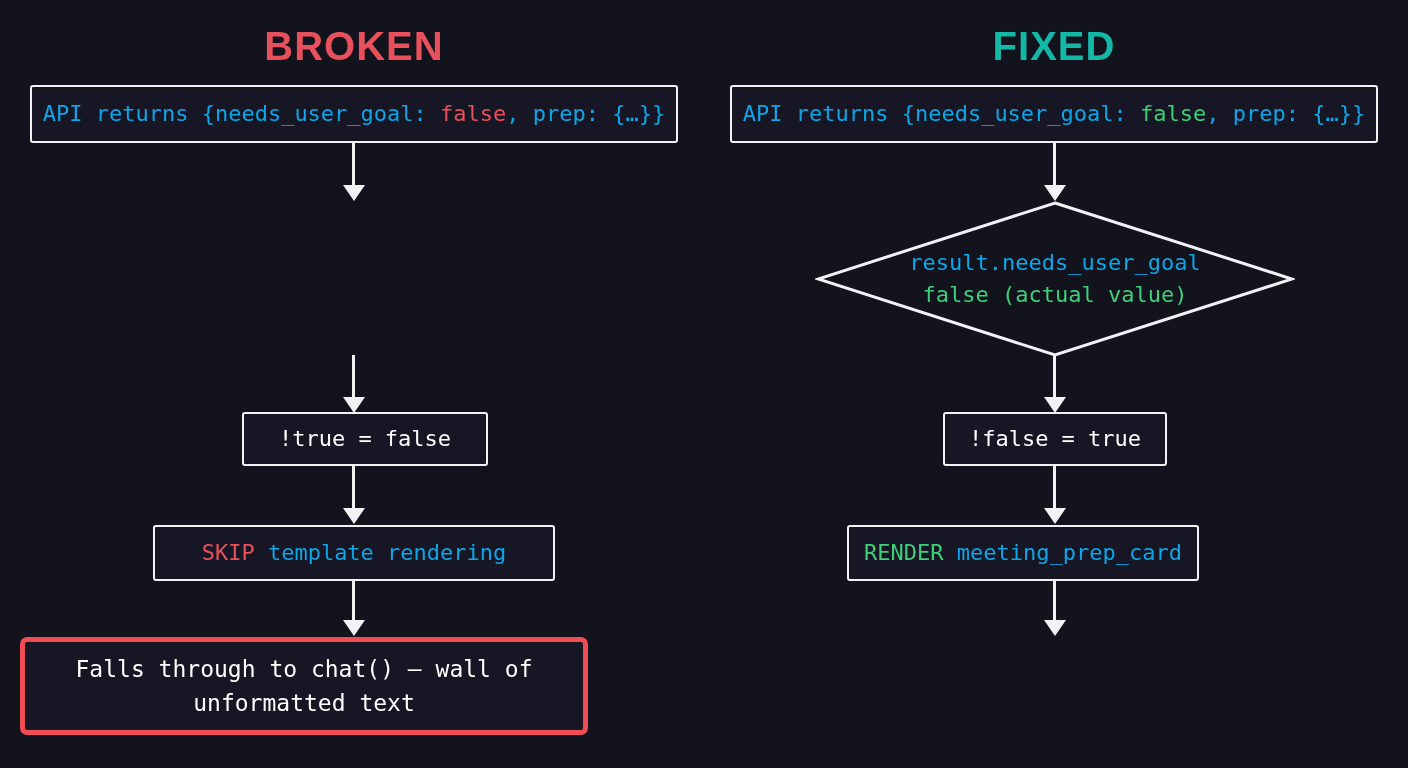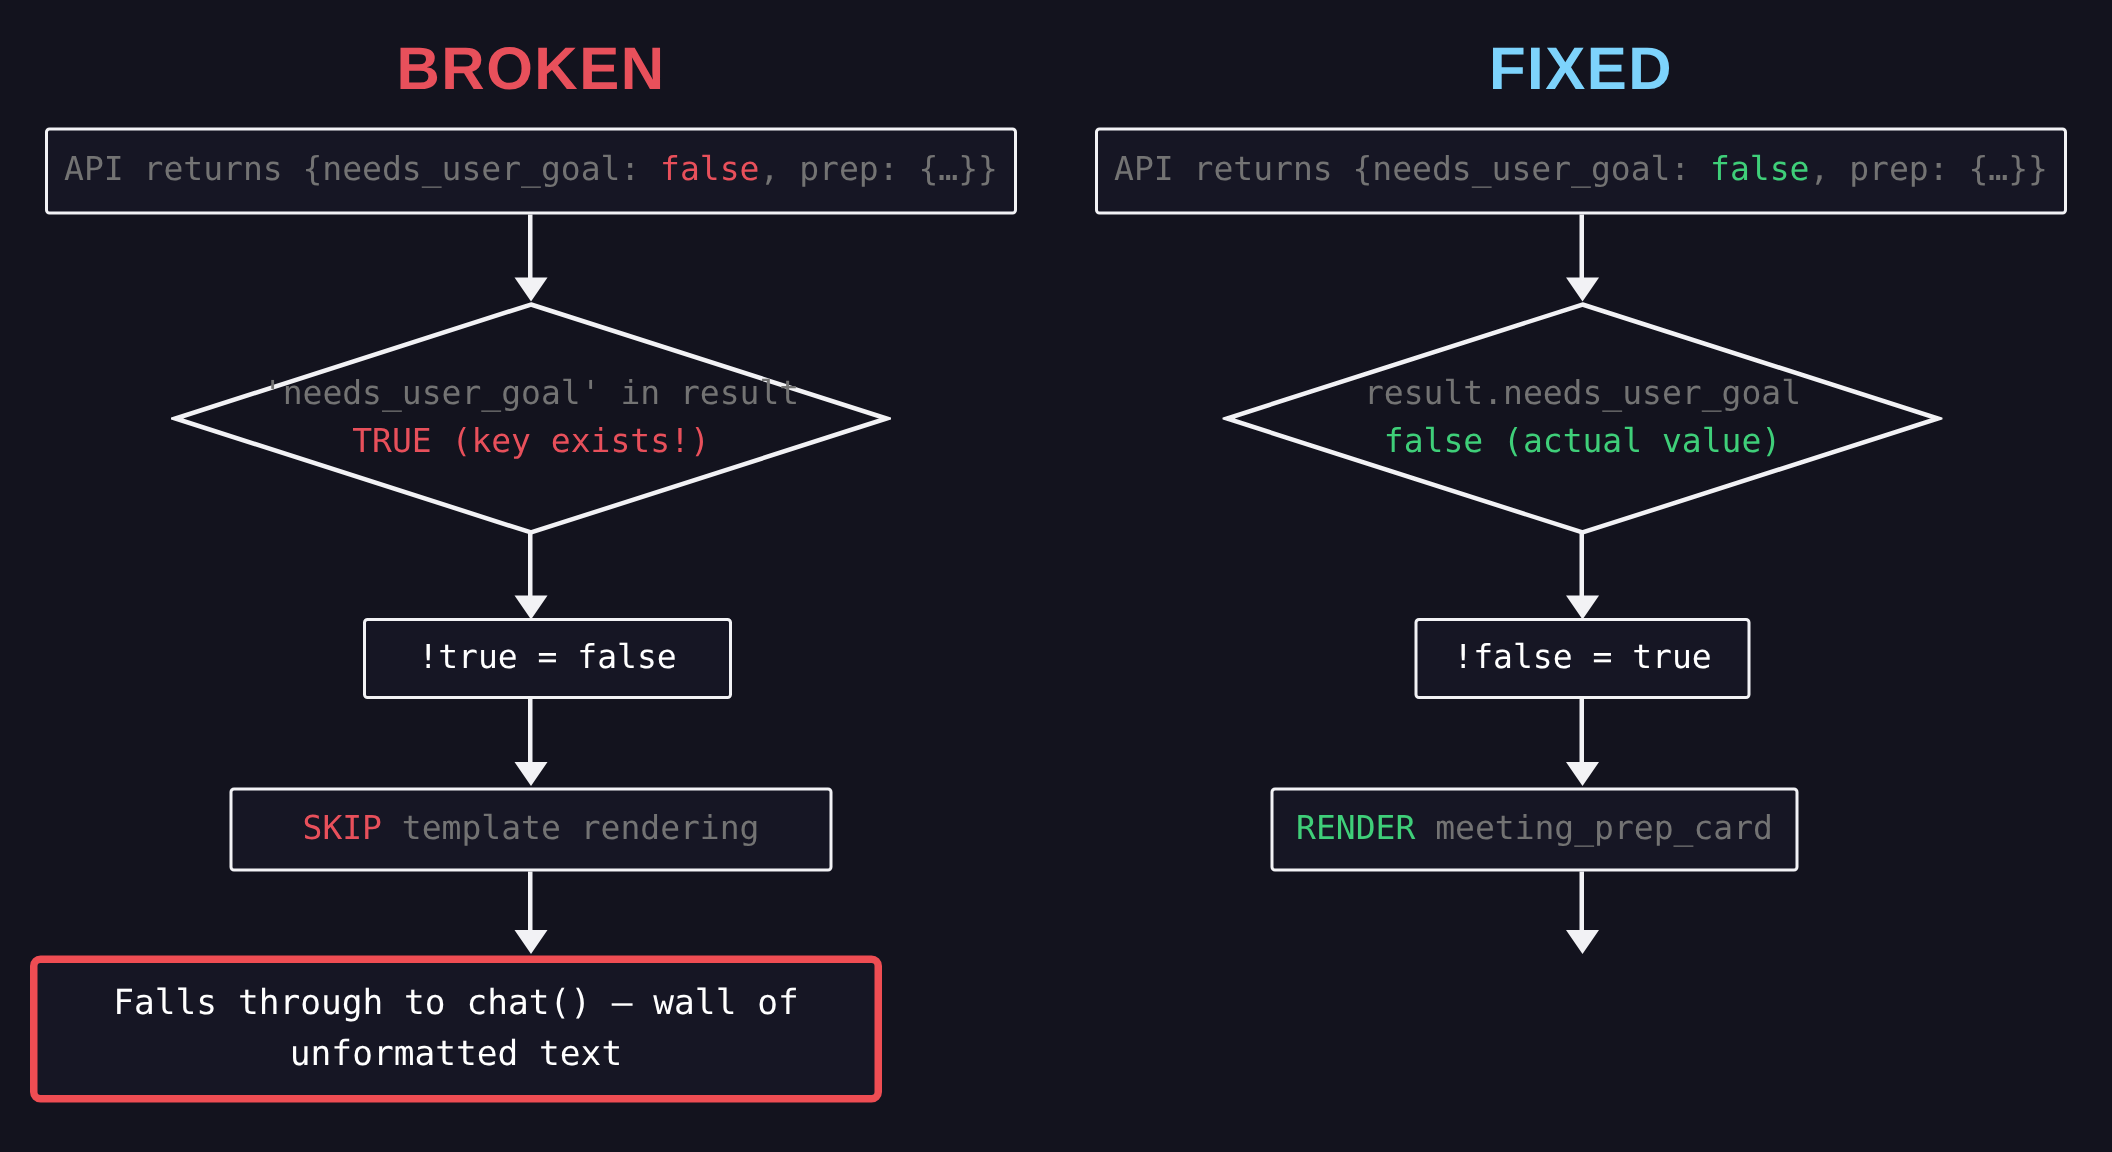--- a/index.html
+++ b/index.html
@@ -25,21 +25,21 @@
     position: absolute;
     top: 24px;
     width: 680px;
     text-align: center;
     font-family: "Liberation Sans", "DejaVu Sans", sans-serif;
     font-size: 40px;
     font-weight: bold;
     letter-spacing: 1px;
   }
   .col-title.broken { left: 14px;  color: #e8505b; }
-  .col-title.fixed  { left: 714px; color: #7dd3fc; }
+  .col-title.fixed  { left: 714px; color: #14b8a6; }
 
   
   .node {
     position: absolute;
     box-sizing: border-box;
     background: #161624;
     border: 2px solid #f2f2f5;
     color: #ffffff;
     display: flex;
     align-items: center;
@@ -99,45 +99,36 @@
     width: 0;
     height: 0;
     border-left: 11px solid transparent;
     border-right: 11px solid transparent;
     border-top: 16px solid #f2f2f5;
   }
 
   
   .kw-red   { color: #e8505b; }
   .kw-green { color: #3fcf79; }
-  .kw-white { color: #737373; }
+  .kw-white { color: #0ea5e9; }
 </style>
 </head>
 <body>
 
 <div class="canvas">
 
   <div class="col-title broken">BROKEN</div>
 
   <div class="node" style="left:30px; top:85px; width:648px; height:58px;">
     <span><span class="kw-white">API returns {needs_user_goal: </span><span class="kw-red">false</span><span class="kw-white">, prep: {…}}</span></span>
   </div>
 
   <div class="conn" style="left:352px; top:143px; height:44px;"></div>
   <div class="arrowhead" style="left:343px; top:185px;"></div>
 
-  <div class="diamond-wrap" style="left:114px; top:200px; width:480px; height:158px;">
-    <svg width="480" height="158" viewBox="0 0 480 158">
-      <polygon points="240,3 477,79 240,155 3,79" fill="#13131e" stroke="#f2f2f5" stroke-width="3"></polygon>
-    </svg>
-    <div class="diamond-label">
-      <div class="kw-white">'needs_user_goal' in result</div>
-      <div class="kw-red">TRUE (key exists!)</div>
-    </div>
-  </div>
 
   <div class="conn" style="left:352px; top:355px; height:44px;"></div>
   <div class="arrowhead" style="left:343px; top:397px;"></div>
 
   <div class="node" style="left:242px; top:412px; width:246px; height:54px;">!true = false</div>
 
   <div class="conn" style="left:352px; top:466px; height:44px;"></div>
   <div class="arrowhead" style="left:343px; top:508px;"></div>
 
   <div class="node" style="left:153px; top:525px; width:402px; height:56px;">

